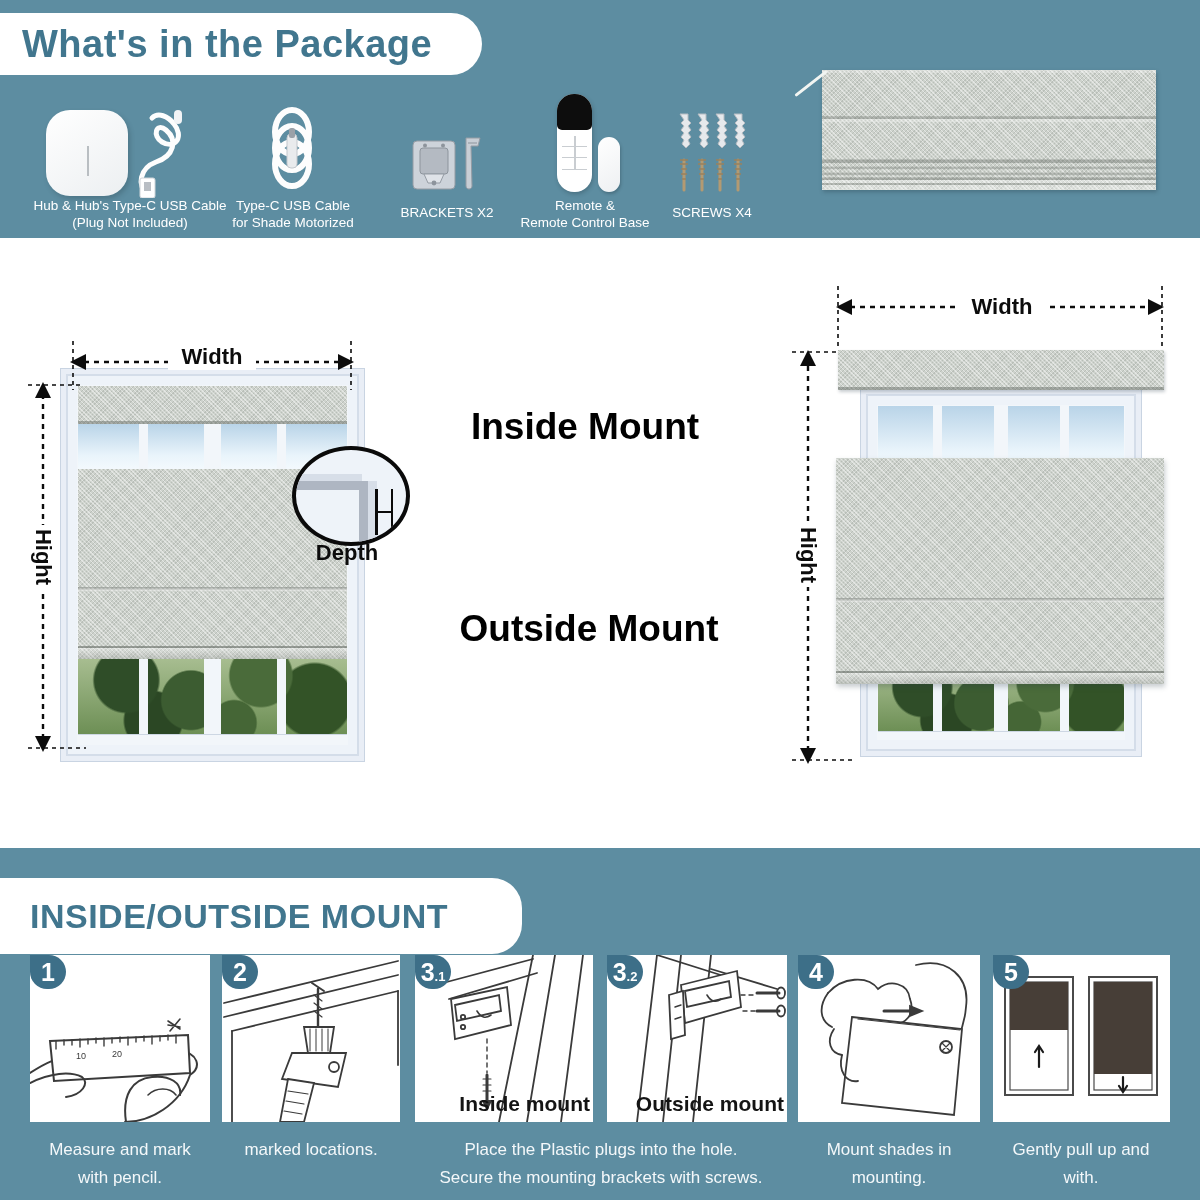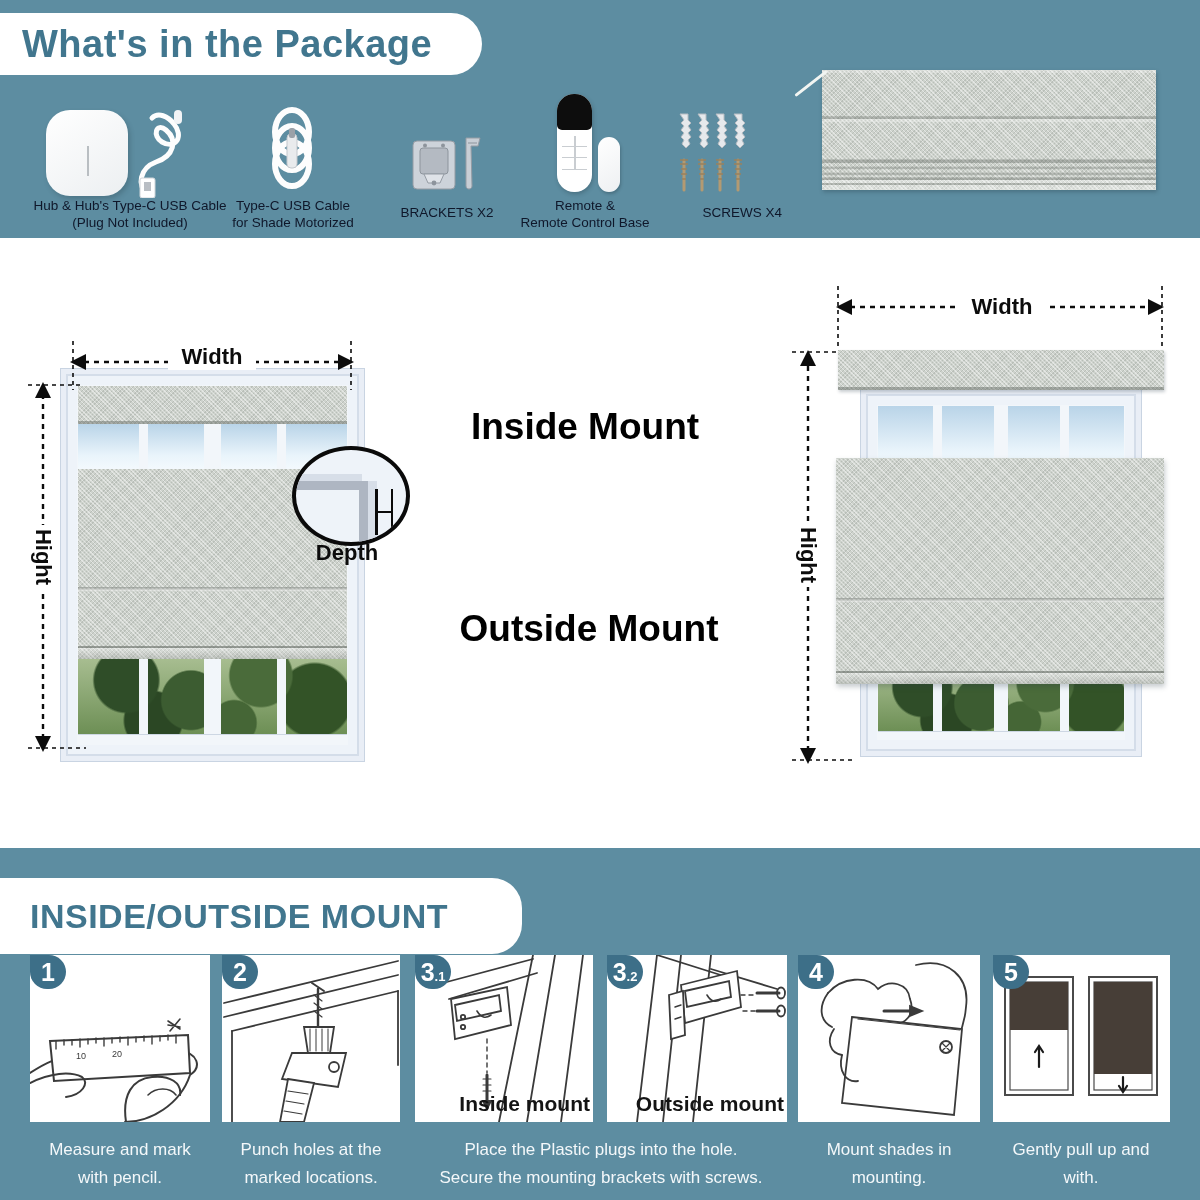--- a/index.html
+++ b/index.html
@@ -12,21 +12,21 @@
   .sec-bottom{position:absolute;left:0;top:848px;width:1200px;height:352px;background:#5d8da1;}
 
   
   .banner{position:absolute;left:0;background:#ffffff;display:flex;align-items:center;}
   .banner-top{top:13px;width:460px;height:62px;border-radius:0 31px 31px 0;padding-left:22px;}
   .banner-top span{color:#41768e;font-size:38px;font-weight:bold;letter-spacing:.5px;}
   .banner-bottom{top:30px;width:492px;height:76px;border-radius:0 30px 30px 0;padding-left:30px;}
   .banner-bottom span{color:#41768e;font-size:34px;font-weight:bold;letter-spacing:.5px;}
 
   
-  .pkg-label{position:absolute;color:#0f172a;font-size:13.5px;line-height:17px;text-align:center;}
+  .pkg-label{position:absolute;color:#ffffff;font-size:13.5px;line-height:17px;text-align:center;}
   .pkg-label-big{position:absolute;color:#f7fafc;font-size:22px;text-align:center;}
   .hub{position:absolute;left:46px;top:110px;width:82px;height:86px;background:linear-gradient(145deg,#ffffff,#eceff1);
        border-radius:24px;box-shadow:2px 3px 5px rgba(30,50,60,.25);}
   .hub::after{content:"";position:absolute;left:50%;top:42%;width:2px;height:30px;background:#b9bec2;}
   .fabric{background-color:#cdd2cc;
       background-image:repeating-linear-gradient(45deg,rgba(255,255,255,.45) 0 1px,rgba(0,0,0,0) 1px 3px),
                        repeating-linear-gradient(135deg,rgba(104,112,104,.20) 0 1px,rgba(0,0,0,0) 1px 3px);}
   .shade-product{position:absolute;left:822px;top:70px;width:334px;height:120px;box-shadow:1px 2px 4px rgba(30,50,60,.3);}
   .shade-product .folds{position:absolute;inset:0;background:
       linear-gradient(180deg,rgba(255,255,255,.25) 0 2%,transparent 3% 38%,
@@ -162,21 +162,21 @@
       <div>Type-C USB Cable</div>
       <div>for Shade Motorized</div>
     </div>
     <div class="pkg-label" style="left:367px;top:204px;width:160px;">
       <div>BRACKETS X2</div>
     </div>
     <div class="pkg-label" style="left:495px;top:197px;width:180px;">
       <div>Remote &amp;</div>
       <div>Remote Control Base</div>
     </div>
-    <div class="pkg-label" style="left:642px;top:204px;width:140px;text-align:right;">
+    <div class="pkg-label" style="left:642px;top:204px;width:140px;">
       <div>SCREWS X4</div>
     </div>
   </section>
 
   <div class="win" style="left:60px;top:368px;width:303px;height:392px;">
     <div class="win-inner">
       <div class="abs fabric valance-edge" style="left:0;top:0;width:100%;height:38px;"></div>
       <div class="abs sky" style="left:0;top:38px;width:100%;height:45px;">
         <div class="mullions"></div>
       </div>
@@ -405,21 +405,20 @@
           <path d="M126,131 l4,6 4,-6" fill="none"></path>
       </g>
     </svg>
   </div>
 
   <div class="cap" style="left:20px;width:200px;">
     <div>Measure and mark</div>
     <div>with pencil.</div>
   </div>
   <div class="cap" style="left:206px;width:210px;">
-    <div>Punch holes at the</div>
     <div>marked locations.</div>
   </div>
   <div class="cap" style="left:391px;width:420px;">
     <div>Place the Plastic plugs into the hole.</div>
     <div>Secure the mounting brackets with screws.</div>
   </div>
   <div class="cap" style="left:784px;width:210px;">
     <div>Mount shades in</div>
     <div>mounting.</div>
   </div>

